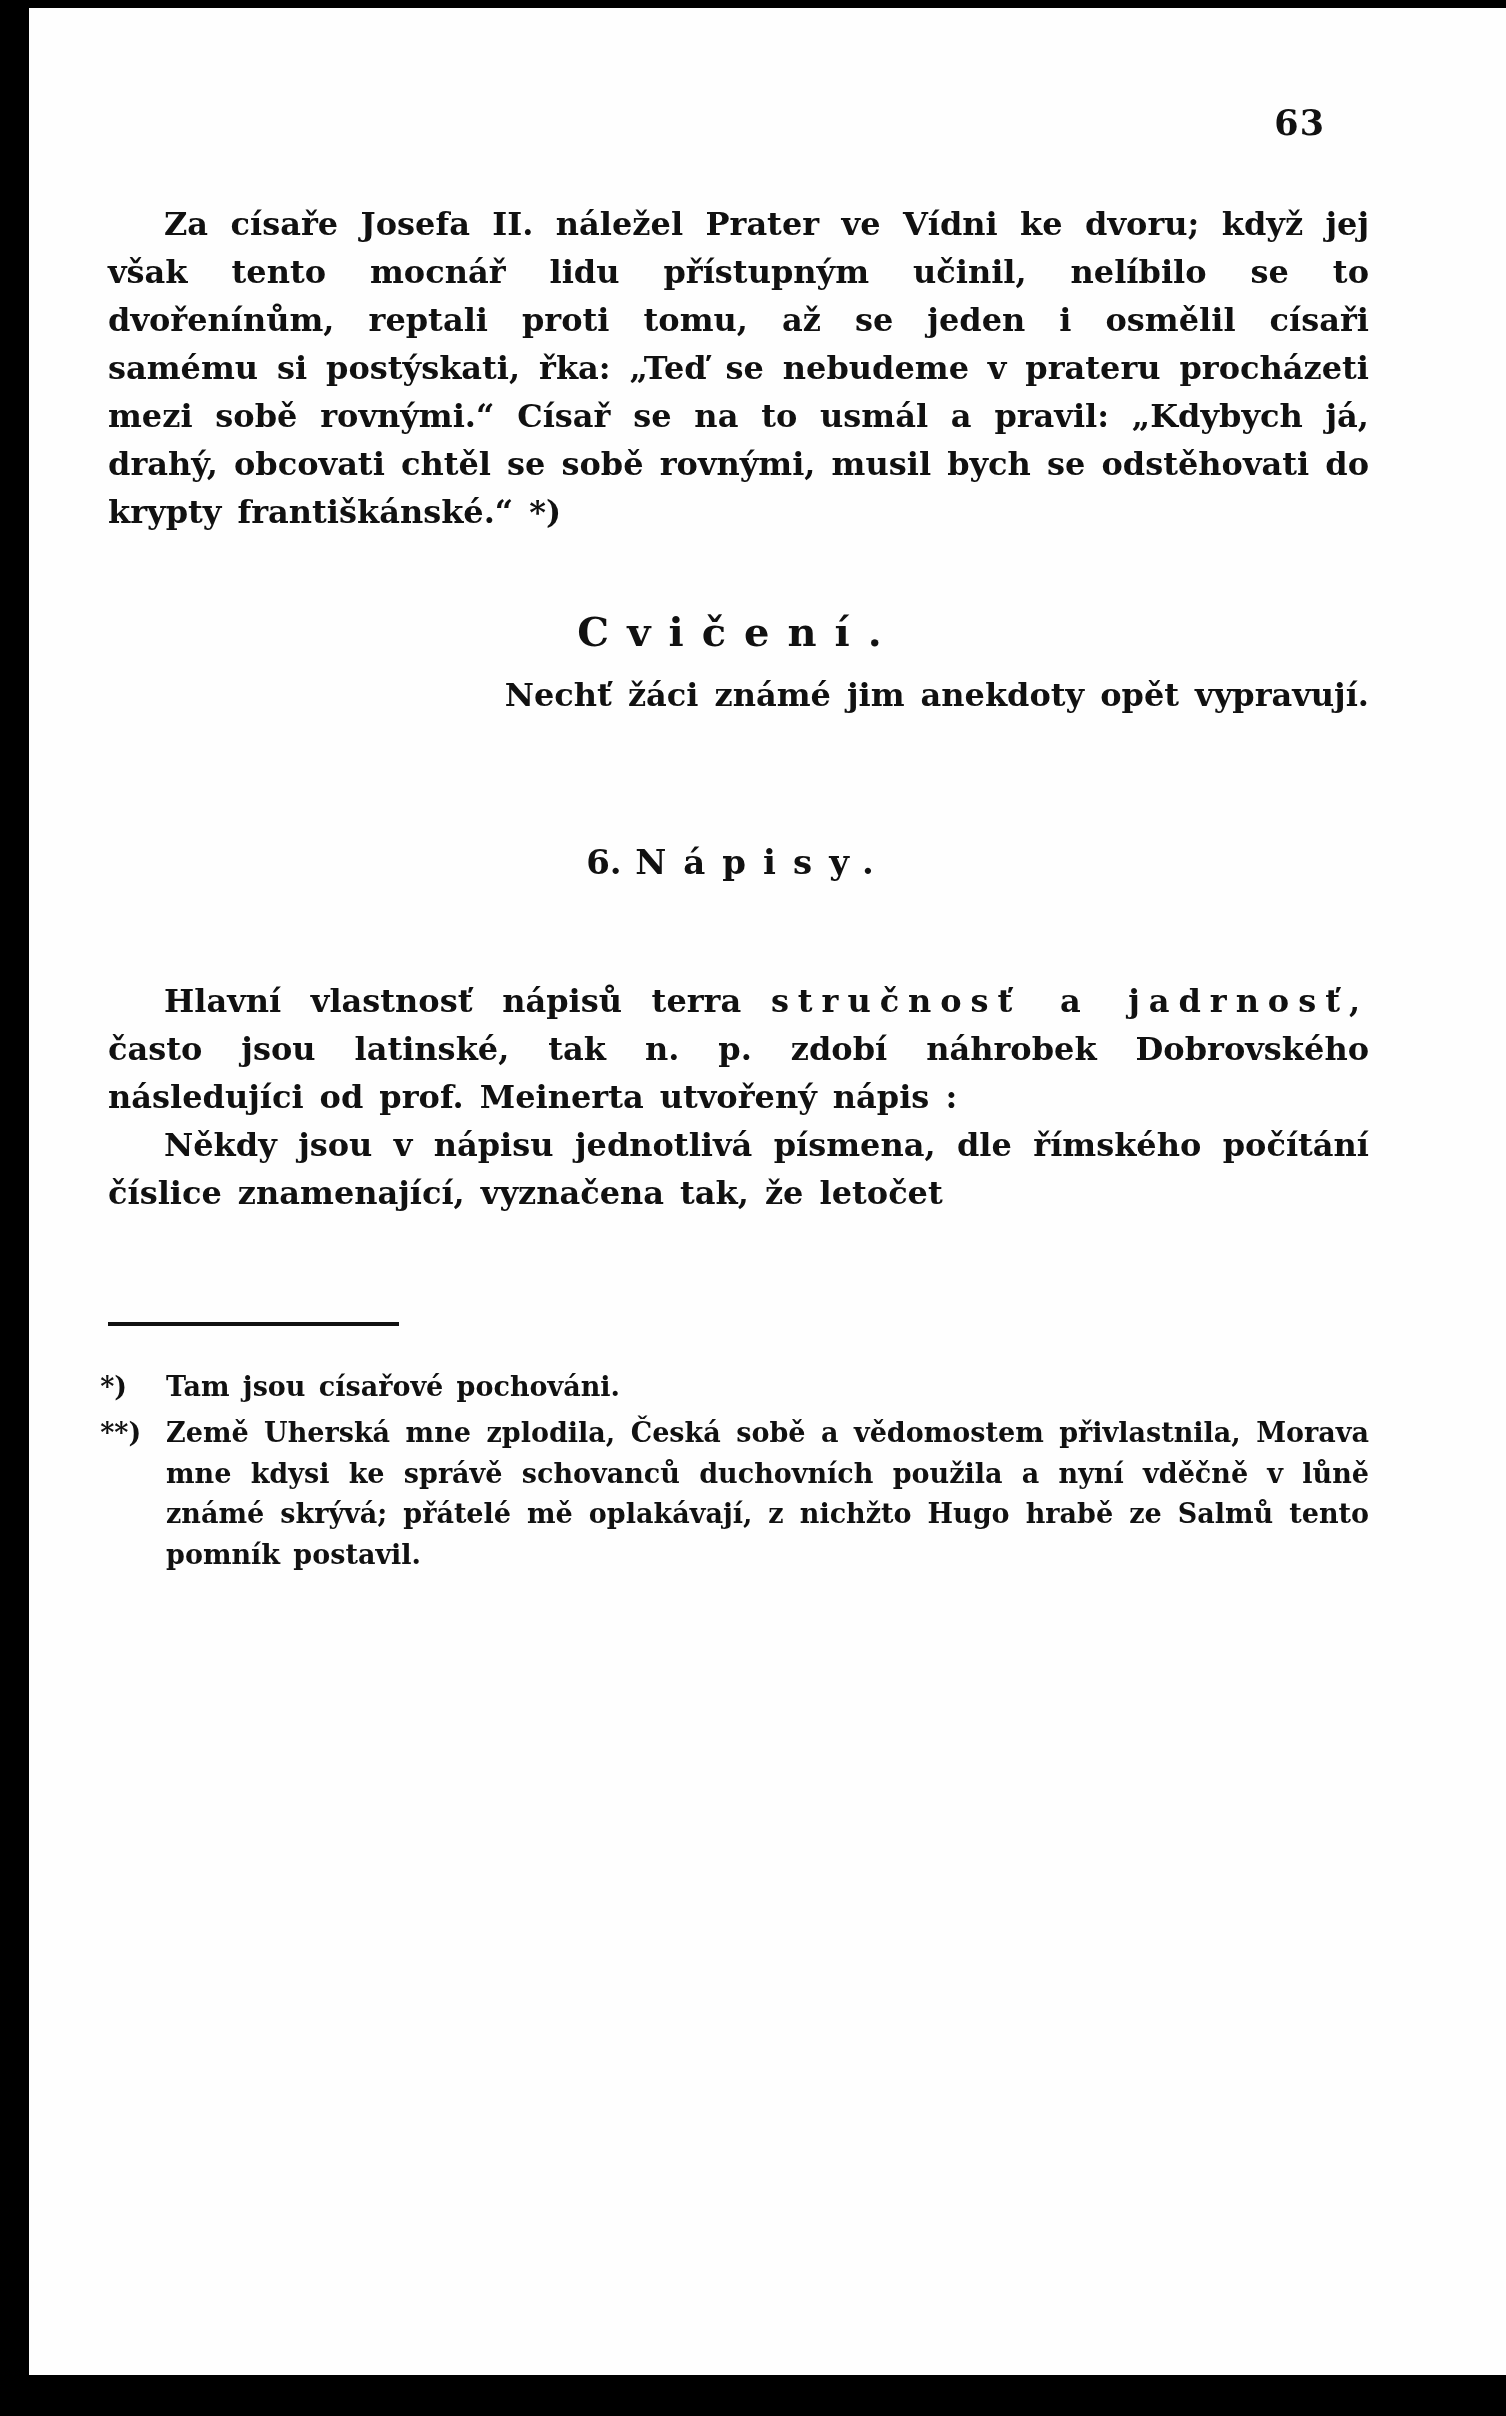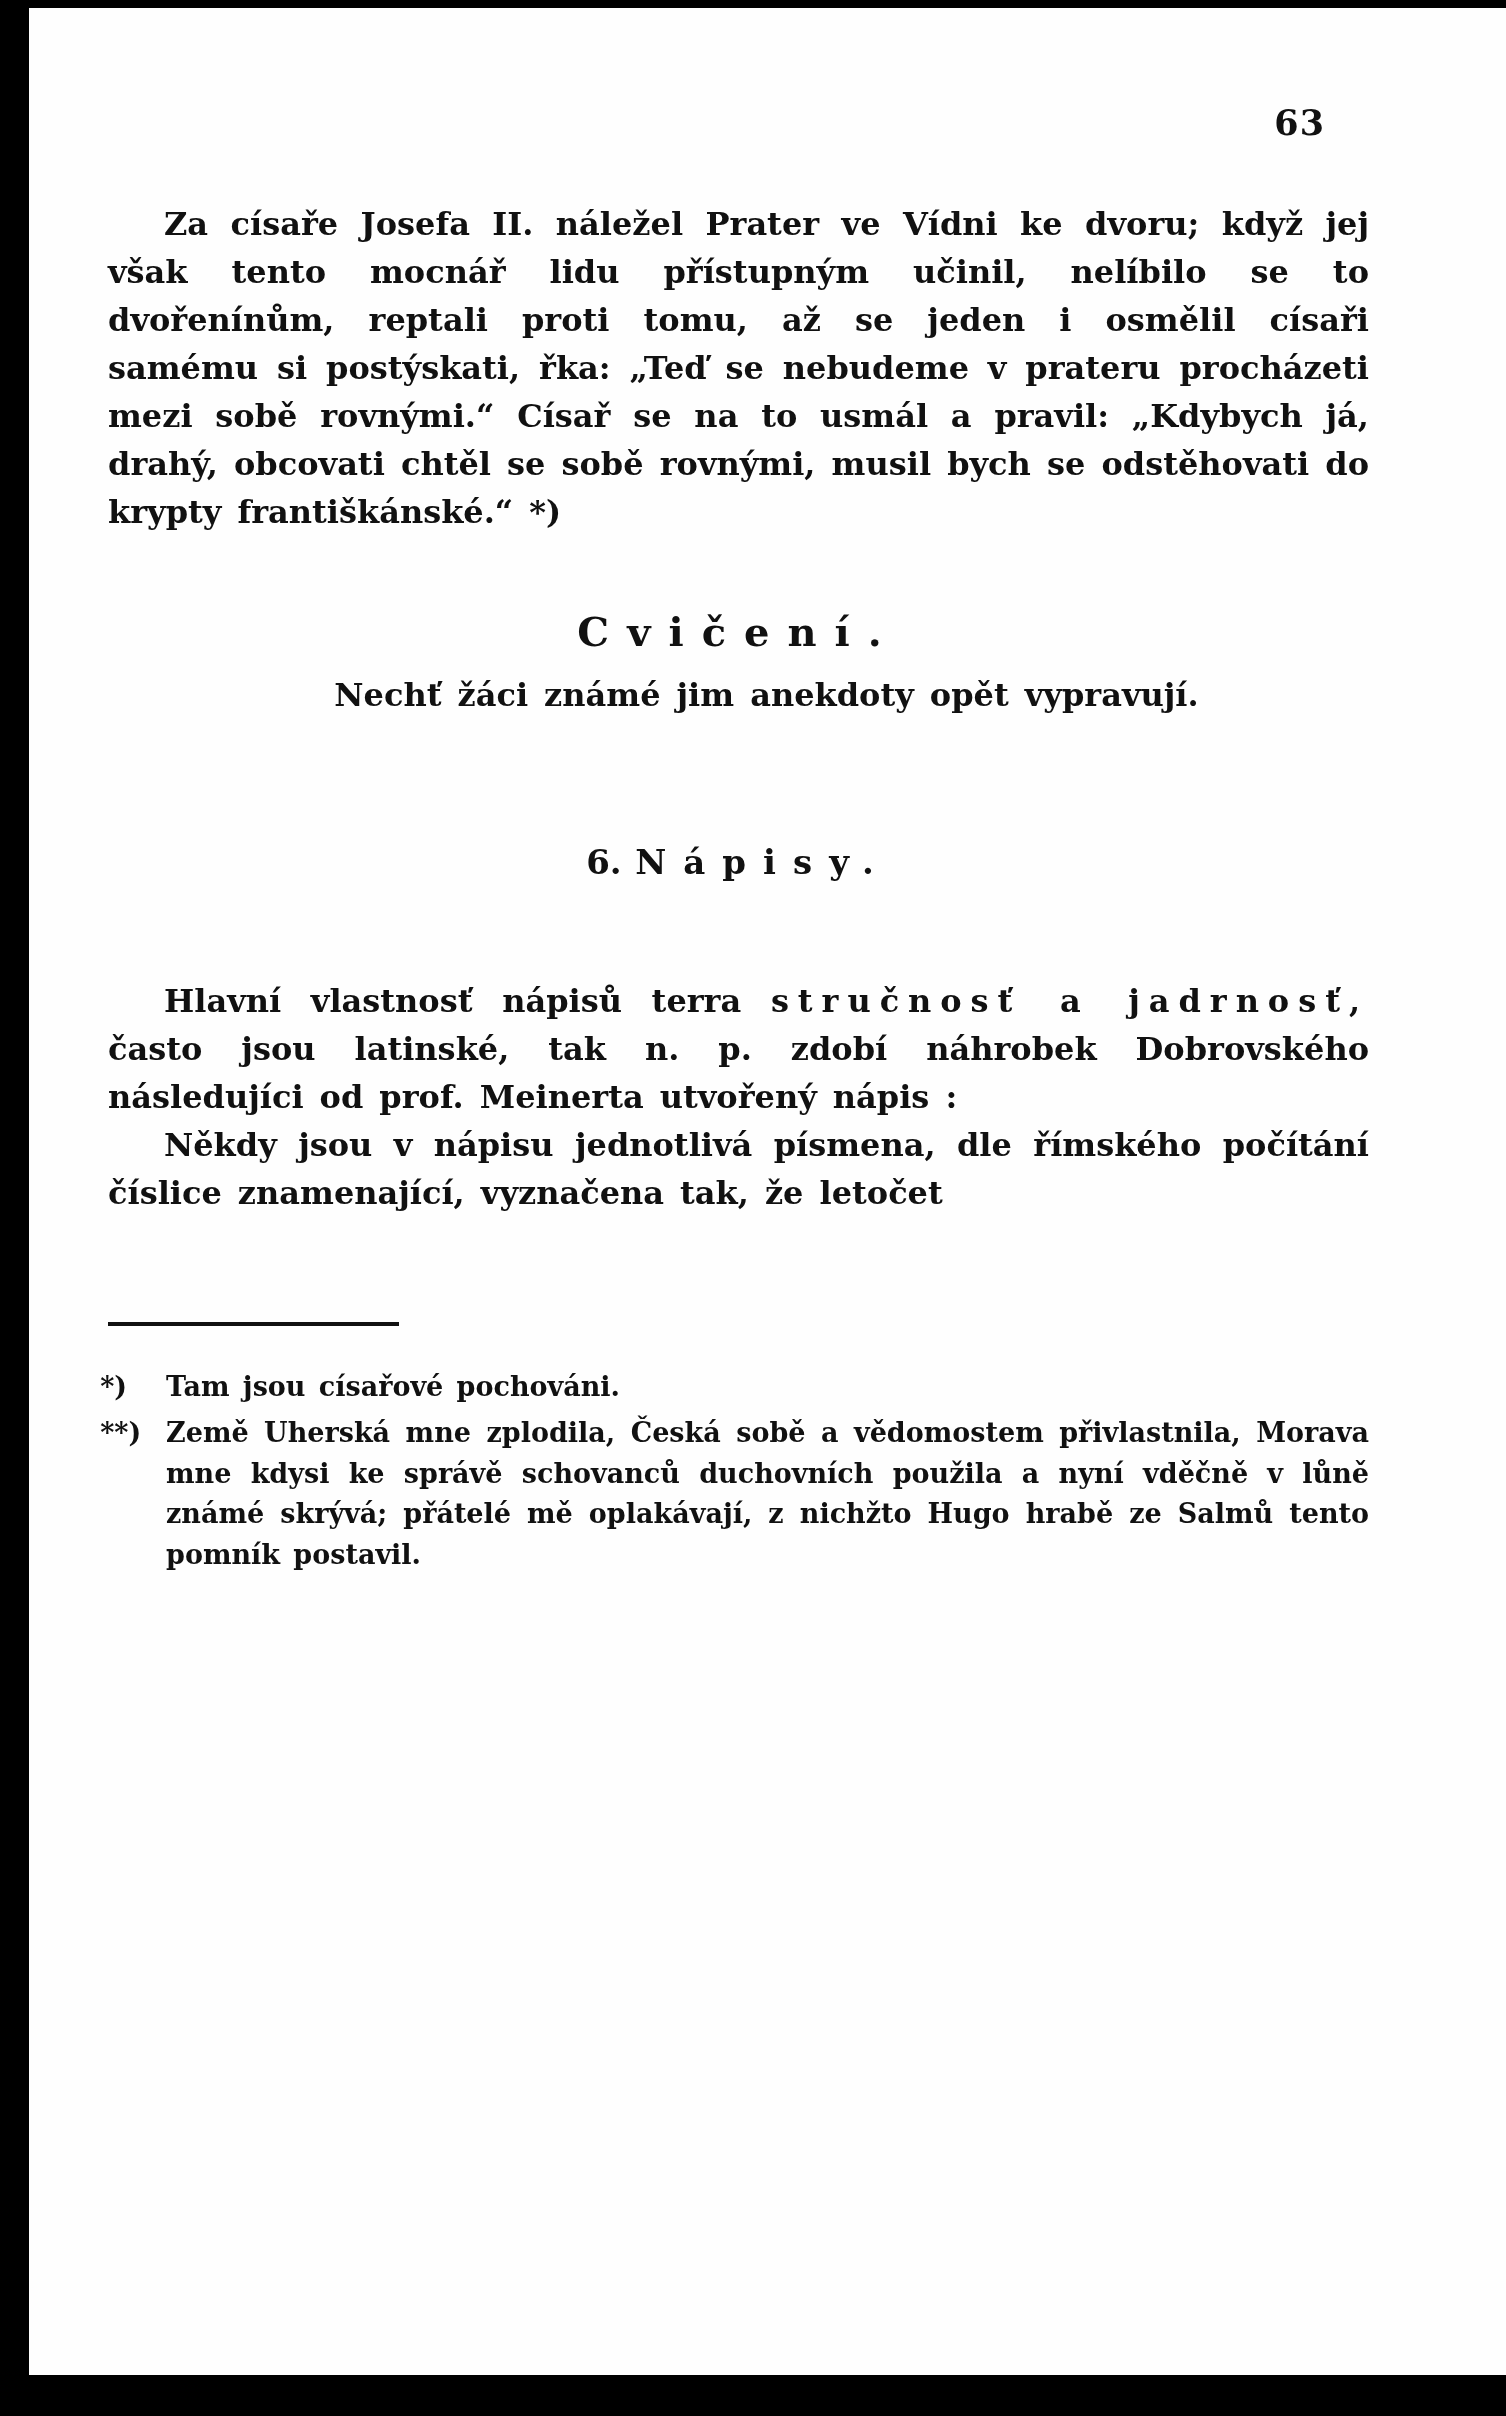--- a/index.html
+++ b/index.html
@@ -47,21 +47,21 @@
   }
   .indent { text-indent: 56px; }
 
   .exercise-heading {
     margin: 66px 0 9.7px 0;
     text-align: center;
     font-size: 40px;
     font-weight: 700;
     letter-spacing: 0.45em;
   }
-  .exercise-text { text-align: center; }
+  .exercise-text { text-align: right; }
 
   .section-heading {
     margin: 118px 0 89px 0;
     text-align: center;
     font-size: 34px;
     font-weight: 700;
   }
   .section-heading .spaced-wide {
     letter-spacing: 0.5em;
     margin-left: 13.6px;

